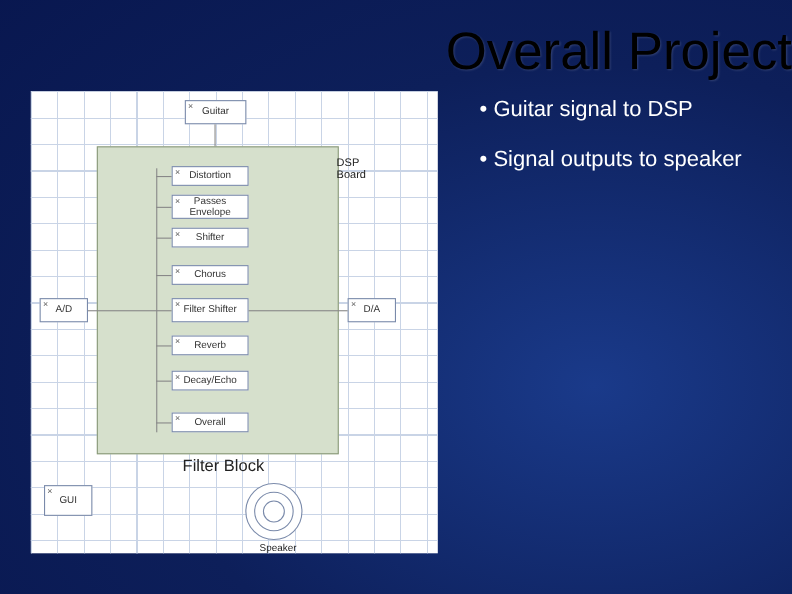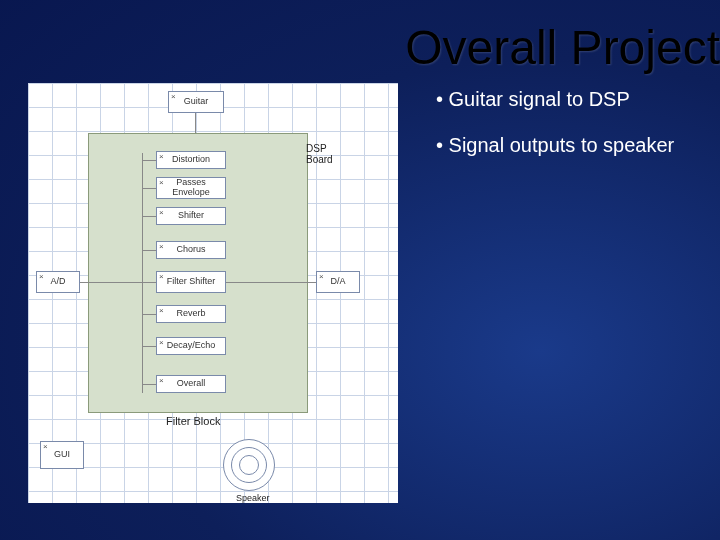--- a/index.html
+++ b/index.html
@@ -58,21 +58,21 @@
     border: 1px solid #8a9a7a;
   }
   .dsplabel {
     position: absolute;
     font-size: 10px;
     color: #222;
     white-space: pre-line;
   }
   .filterblk {
     position: absolute;
-    font-size: 11px;
+    font-size: 15px;
     color: #222;
   }
   .spklabel {
     position: absolute;
     font-size: 9px;
     color: #222;
   }
   .spkr {
     position: absolute;
     border-radius: 50%;

